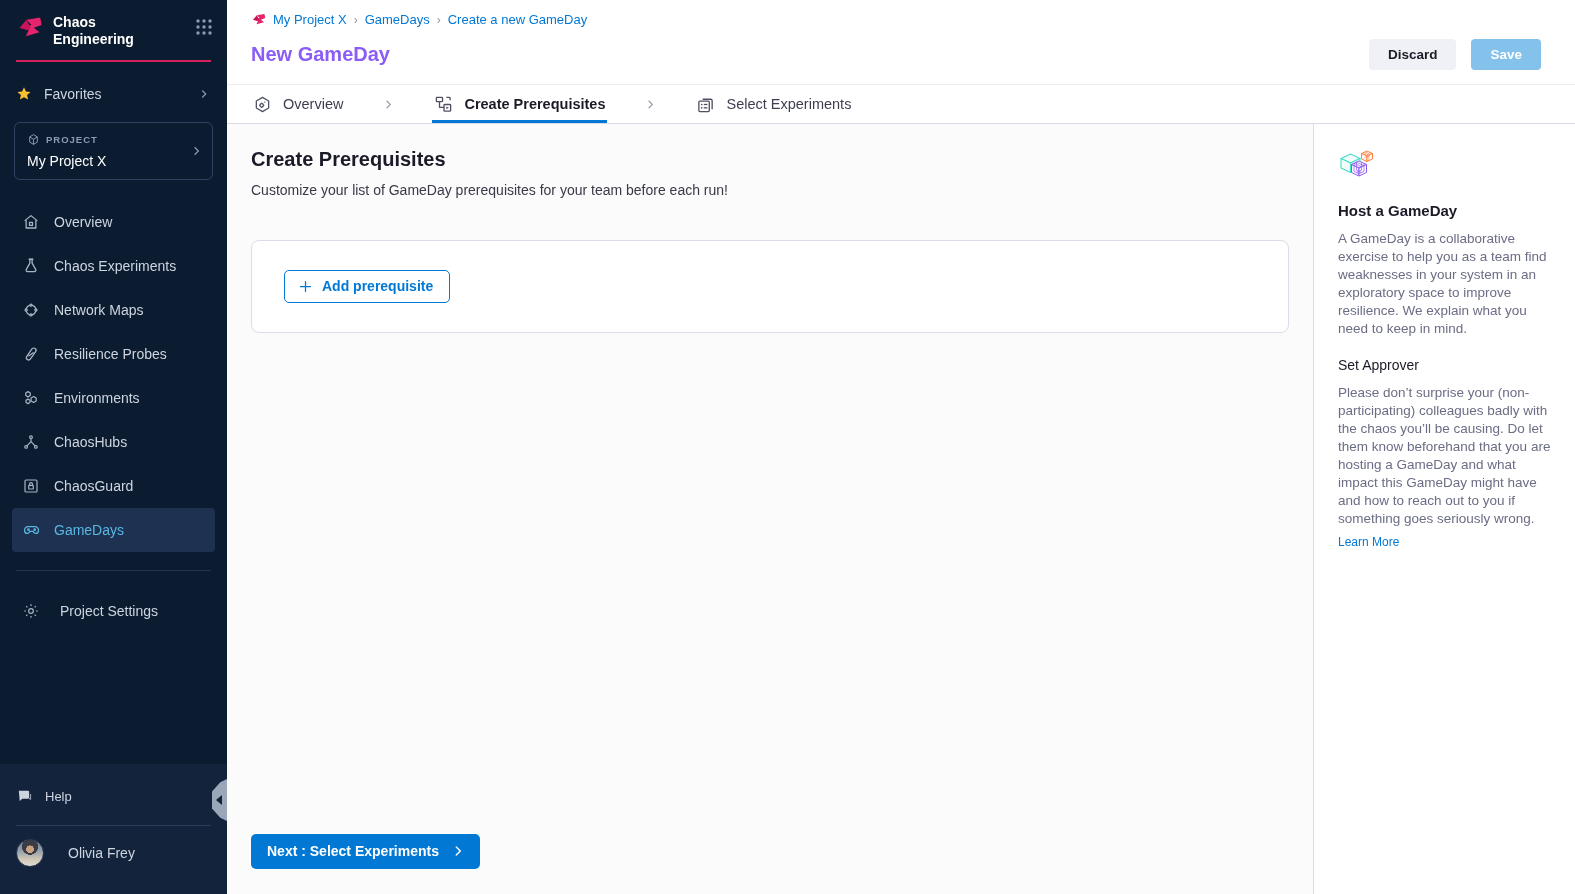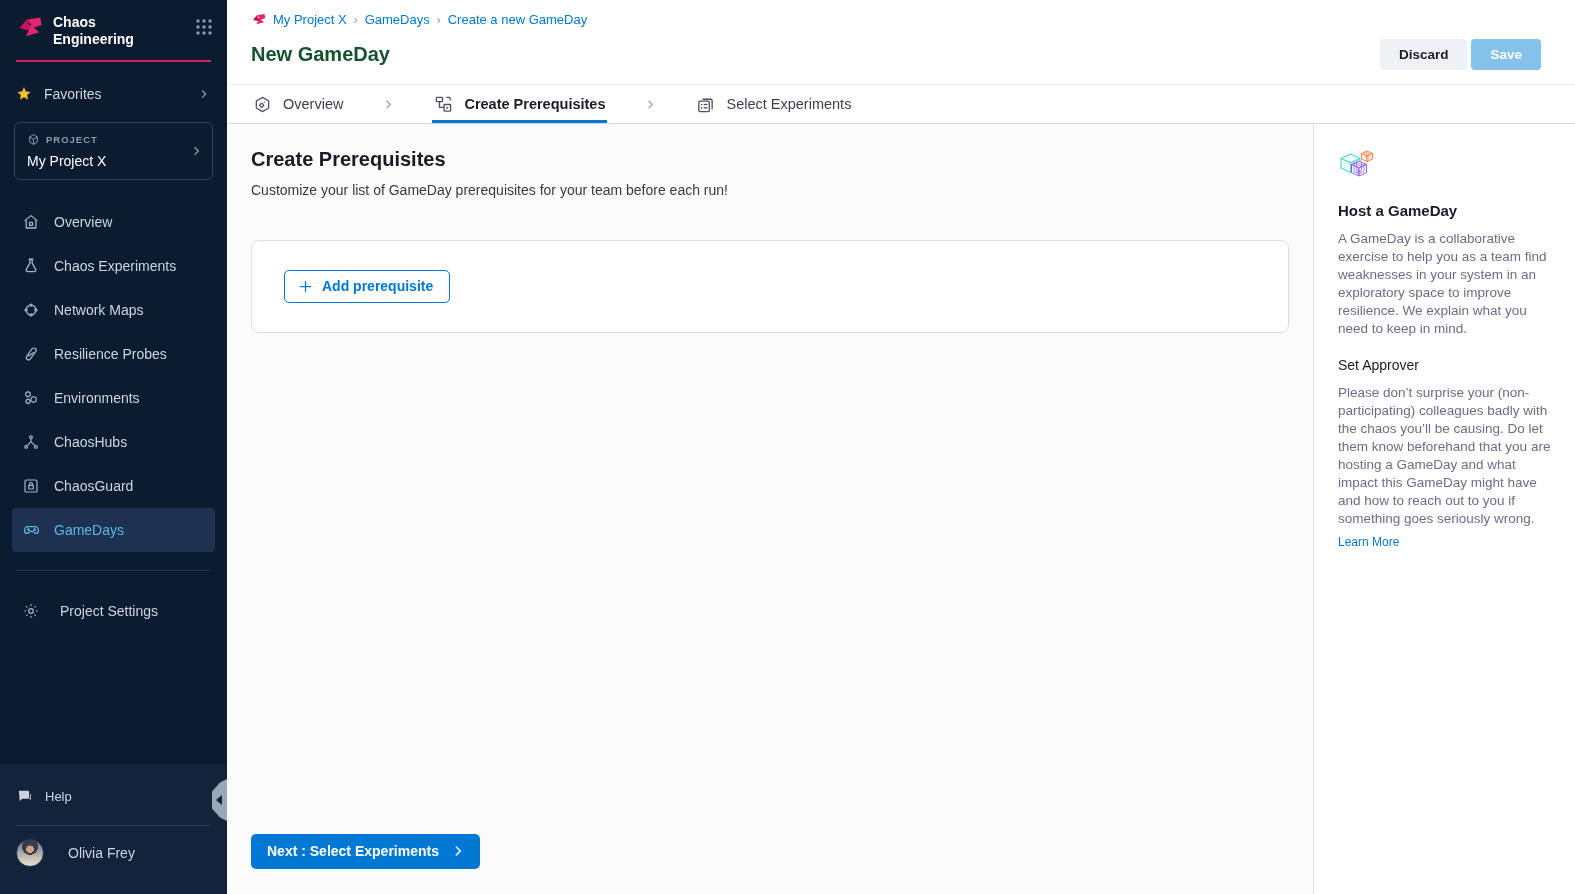--- a/index.html
+++ b/index.html
@@ -68,22 +68,22 @@
   }
 
   
   .main-col { flex:1; display:flex; flex-direction:column; min-width:0; }
 
   .page-header { background:#fff; padding:12px 34px 14px 24px; border-bottom:1px solid #ebebf2; }
   .breadcrumb { display:flex; align-items:center; gap:7px; font-size:13px; }
   .breadcrumb a { color:#0278d5; text-decoration:none; cursor:pointer; }
   .crumb-sep { color:#9a9ab0; font-size:12px; }
   .title-row { display:flex; align-items:center; margin-top:12px; }
-  .page-title { font-size:20px; font-weight:700; color:#14532d;text-align:center; }
-  .header-actions { margin-left:auto; display:flex; gap:4px; }
+  .page-title { font-size:20px; font-weight:700; color:#8b5cf6;text-align:center; }
+  .header-actions { margin-left:auto; display:flex; gap:15px; }
   .btn-discard {
     background:#f0f1f6; color:#1c1c28; border:none; border-radius:4px;
     padding:8px 19px; font-size:13.5px; font-weight:700; cursor:pointer;
     font-family:inherit;
   }
   .btn-save {
     background:#85c2eb; color:#fff; border:none; border-radius:4px;
     padding:8px 19px; font-size:13.5px; font-weight:700; cursor:default;
     font-family:inherit;
   }

